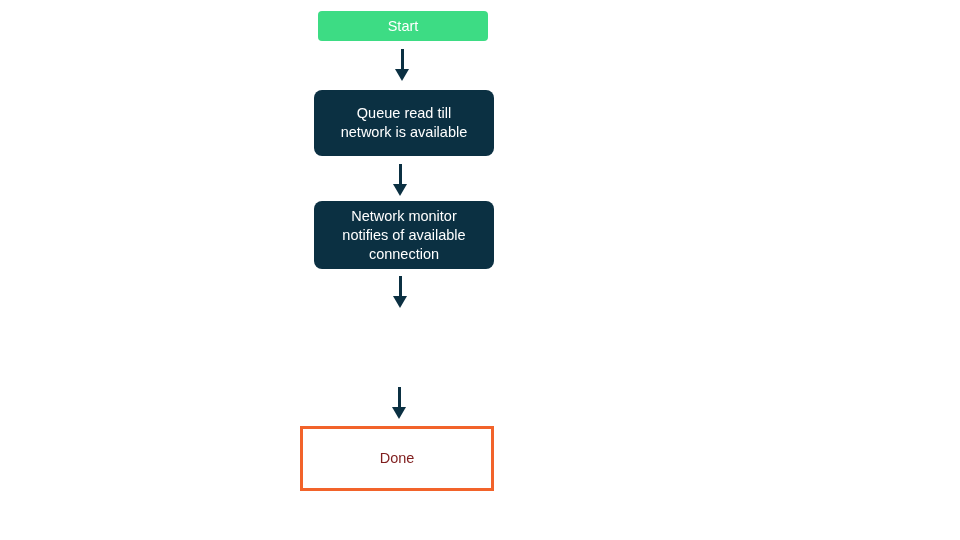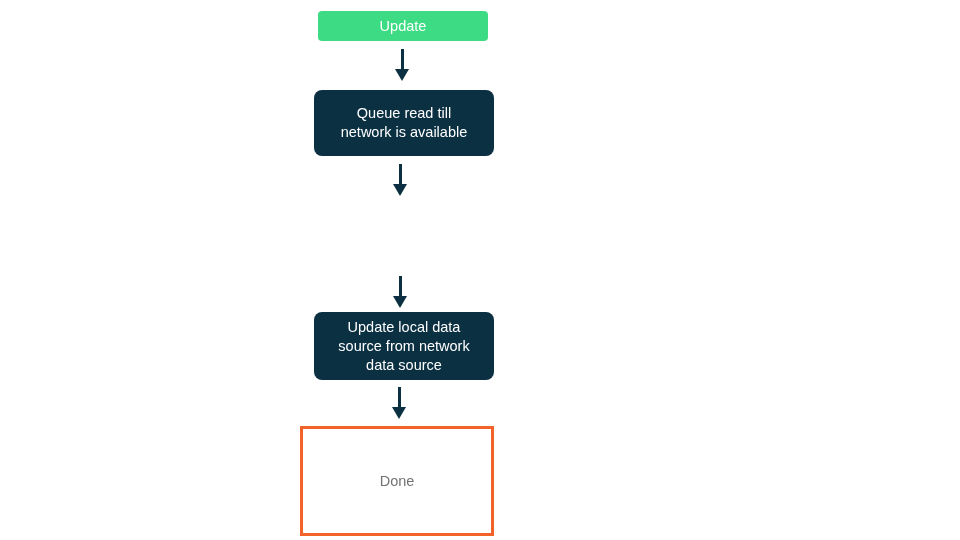--- a/index.html
+++ b/index.html
@@ -40,25 +40,25 @@
     width: 180px;
     background: #0b3042;
     border-radius: 8px;
     color: #ffffff;
   }
   .node-queue   { top: 90px;  height: 66px; }
   .node-network { top: 201px; height: 68px; }
   .node-update  { top: 312px; height: 68px; }
   .node-done {
     left: 300px; top: 426px;
-    width: 194px; height: 110px;
+    width: 194px; height: 65px;
     background: #ffffff;
     border: 3px solid #f2632a;
     border-radius: 0;
-    color: #737373;
+    color: #7f1d1d;
   }
   .arrow {
     position: absolute;
     width: 14px;
     display: flex;
     flex-direction: column;
     align-items: center;
   }
   .arrow .stem {
     width: 3px;
@@ -76,49 +76,49 @@
   .arrow-2 { left: 393px; top: 164px; }
   .arrow-3 { left: 393px; top: 276px; }
   .arrow-4 { left: 392px; top: 387px; }
 </style>
 </head>
 <body>
 
 <div class="canvas">
 
   <div class="node node-start">
-    <span class="node-label">Update</span>
+    <span class="node-label">Start</span>
   </div>
 
   <div class="arrow arrow-1">
     <div class="stem"></div>
     <div class="head"></div>
   </div>
 
   <div class="node node-process node-queue">
     <span class="node-label">Queue read till
 network is available</span>
   </div>
 
   <div class="arrow arrow-2">
     <div class="stem"></div>
     <div class="head"></div>
   </div>
 
+  <div class="node node-process node-network">
+    <span class="node-label">Network monitor
+notifies of available
+connection</span>
+  </div>
 
   <div class="arrow arrow-3">
     <div class="stem"></div>
     <div class="head"></div>
   </div>
 
-  <div class="node node-process node-update">
-    <span class="node-label">Update local data
-source from network
-data source</span>
-  </div>
 
   <div class="arrow arrow-4">
     <div class="stem"></div>
     <div class="head"></div>
   </div>
 
   <div class="node node-done">
     <span class="node-label">Done</span>
   </div>
 

